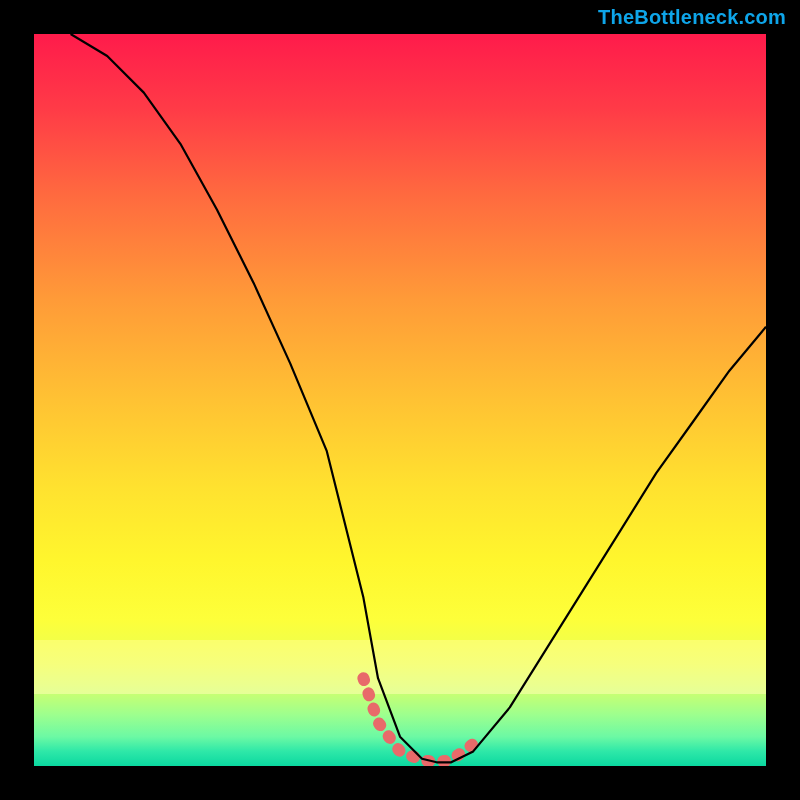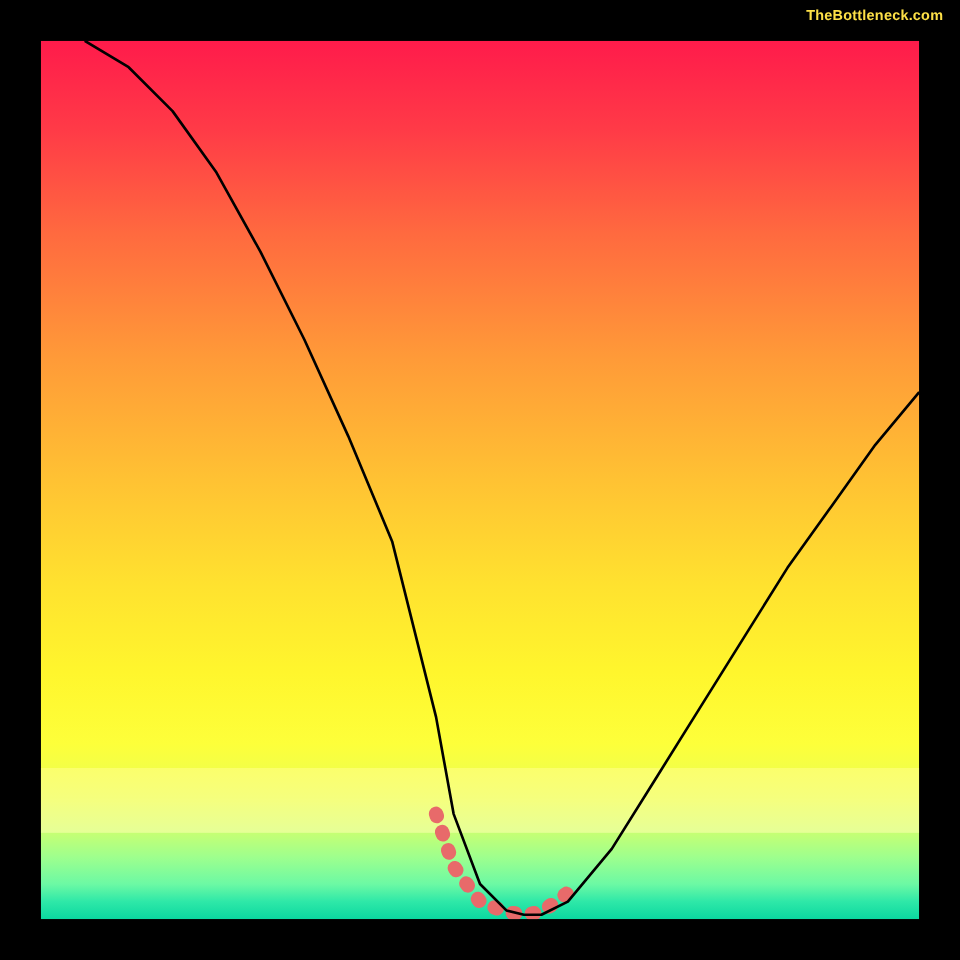--- a/index.html
+++ b/index.html
@@ -14,22 +14,22 @@
   .frame {
     position: relative;
     width: 800px;
     height: 800px;
     background: #000;
   }
   .watermark {
     position: absolute;
     top: 6px;
     right: 14px;
-    color: #fde047;
-    font-size: 12px;
+    color: #0ea5e9;
+    font-size: 20px;
     font-weight: 600;
     letter-spacing: 0.2px;
     z-index: 20;
   }
   .plot {
     position: absolute;
     left: 34px;
     top: 34px;
     width: 732px;
     height: 732px;

